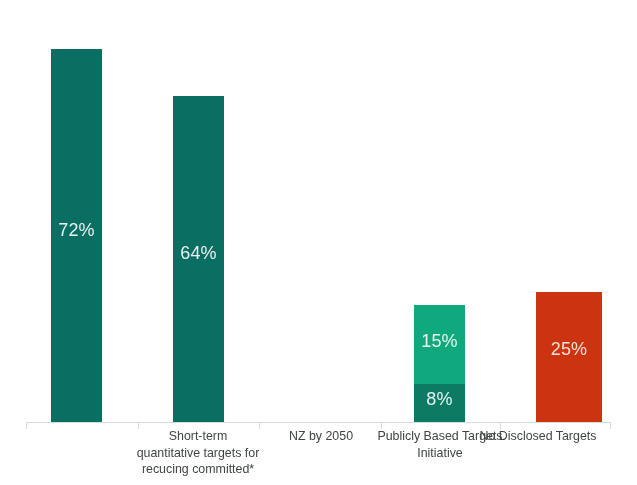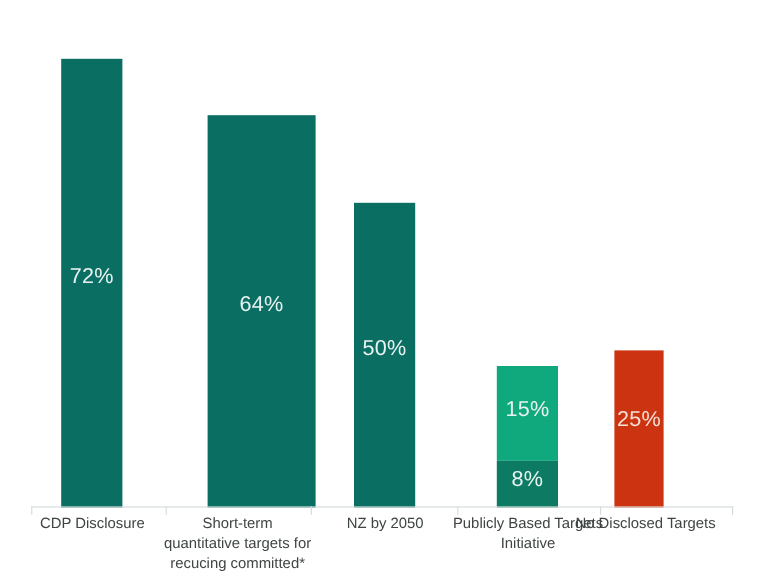--- a/index.html
+++ b/index.html
@@ -100,58 +100,51 @@
 
 <div id="chart-root">
 
   <div id="plot-area">
 
     <div class="bar-group" style="left:51px; width:51px; height:374px;">
       <div class="bar-seg" style="bottom:0; height:374px; background:#0A6E62;"></div>
       <div class="bar-label" style="bottom:184px;">72%</div>
     </div>
 
-    <div class="bar-group" style="left:173px; width:51px; height:370px;padding-left:39px;">
+    <div class="bar-group" style="left:173px; width:51px; height:370px;">
       <div class="bar-seg" style="bottom:0; height:327px; background:#0A6E62;"></div>
       <div class="bar-label" style="bottom:161px;">64%</div>
     </div>
 
-    <div class="bar-group" style="left:295px; width:51px; height:254px;">
-      <div class="bar-seg" style="bottom:0; height:254px; background:#0A6E62;"></div>
-      <div class="bar-label" style="bottom:124px;">50%</div>
-    </div>
 
     <div class="bar-group" style="left:414px; width:51px; height:85px;">
       <div class="bar-seg" style="bottom:39px; height:79px; background:#0FA97D;"></div>
       <div class="bar-label" style="bottom:73px;">15%</div>
       <div class="bar-seg" style="bottom:0; height:39px; background:#0D7A64;"></div>
       <div class="bar-label" style="bottom:15px;">8%</div>
     </div>
 
-    <div class="bar-group" style="left:512px; width:41px; height:131px;margin-top:16px;">
+    <div class="bar-group" style="left:536px; width:66px; height:131px;margin-top:16px;">
       <div class="bar-seg" style="bottom:0; height:131px; background:#CC3310;"></div>
       <div class="bar-label" style="bottom:65px; color:#f6e0d7;">25%</div>
     </div>
 
   </div>
 
   <div id="axis-line"></div>
 
   <div class="axis-tick" style="left:26px;"></div>
   <div class="axis-tick" style="left:138px;"></div>
   <div class="axis-tick" style="left:259px;"></div>
   <div class="axis-tick" style="left:381px;"></div>
   <div class="axis-tick" style="left:500px;"></div>
   <div class="axis-tick" style="left:610px;"></div>
 
   <div id="category-labels">
 
-    <div class="cat-label" style="left:16px; width:122px;">
-      <span class="cat-line">CDP Disclosure</span>
-    </div>
 
     <div class="cat-label" style="left:128px; width:140px;">
       <span class="cat-line">Short-term</span>
       <span class="cat-line">quantitative targets for</span>
       <span class="cat-line">recucing committed*</span>
     </div>
 
     <div class="cat-label" style="left:254px; width:134px;">
       <span class="cat-line">NZ by 2050</span>
     </div>

